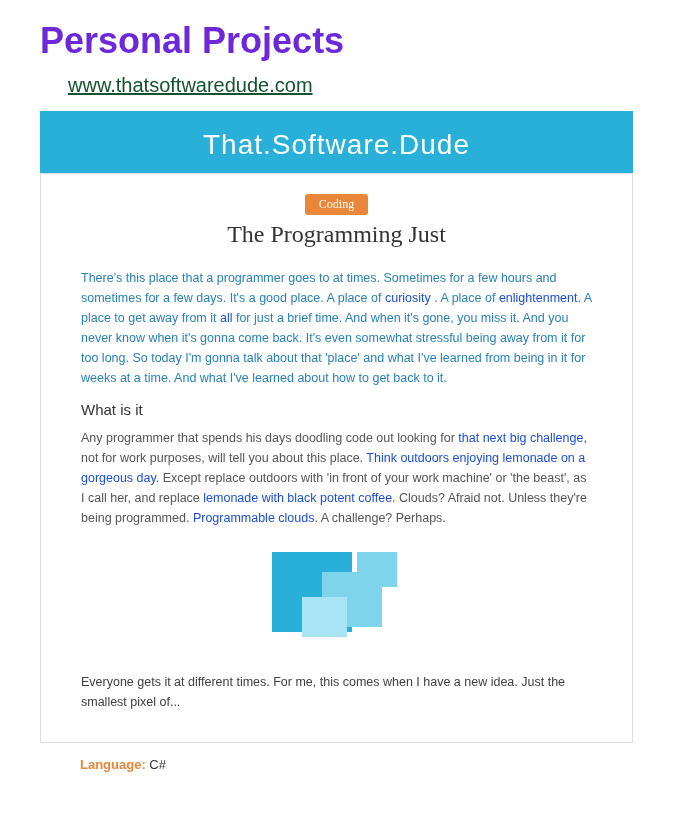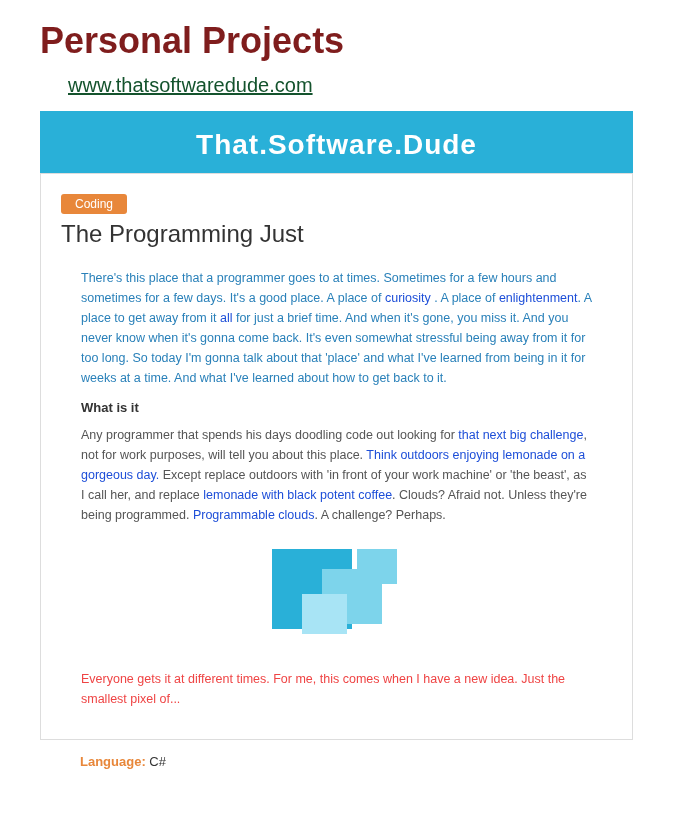--- a/index.html
+++ b/index.html
@@ -7,40 +7,40 @@
       font-family: Arial, sans-serif;
       background: #fff;
       color: #333;
       width: 673px;
       min-height: 817px;
       padding: 20px 40px;
     }
     h1.page-title {
       font-size: 36px;
       font-weight: bold;
-      color: #7f1d1d;
+      color: #6d28d9;
       margin-bottom: 12px;
     }
     a.website-link {
       color: #14532d;
       text-decoration: underline;
       font-size: 20px;
       margin-left: 28px;
     }
     .banner {
       background-color: #29b0d8;
       width: 100%;
       padding: 18px 10px 12px;
       text-align: center;
       margin-top: 14px;
       margin-bottom: 0;
     }
     .banner-title {
       font-size: 28px;
-      font-weight: bold;
+      font-weight: normal;
       color: #fff;
       letter-spacing: 1px;
     }
     .banner-subtitle {
       font-size: 12px;
       color: rgba(255,255,255,0.85);
       margin-top: 4px;
     }
     .coding-badge {
       display: inline-block;
@@ -50,21 +50,23 @@
       padding: 3px 14px;
       border-radius: 3px;
       margin: 10px auto 6px;
     }
     .article-section {
       border: 1px solid #ddd;
       padding: 0 0 10px 0;
       margin-top: 0;
     }
     .article-header {
+      text-align: center;
       padding: 10px 20px 6px;
+      font-family: Liberation Serif, serif;
     }
     .article-title {
       font-size: 24px;
       color: #333;
       font-weight: normal;
       margin-bottom: 4px;
     }
     .article-meta {
       font-size: 11px;
       color: #999;
@@ -78,23 +80,23 @@
     .article-body {
       padding: 10px 40px;
       font-size: 12.5px;
       line-height: 1.6;
       color: #555;
     }
     .article-body p {
       margin-bottom: 10px;
     }
     .article-body h2 {
-      font-size: 13px;
+      font-size: 15px;
       color: #333;
-      font-weight: bold;
+      font-weight: normal;
       margin-bottom: 6px;
       margin-top: 4px;
     }
     .link-text {
       color: #1d4ed8;
     }
     .pixel-image {
       text-align: center;
       margin: 14px 0;
     }
@@ -150,21 +152,21 @@
         <rect x="20" y="10" width="80" height="80" fill="#29b0d8"></rect>
 
         <rect x="70" y="30" width="60" height="55" fill="#7dd4eb"></rect>
 
         <rect x="50" y="55" width="45" height="40" fill="#a8e4f5"></rect>
 
         <rect x="105" y="10" width="40" height="35" fill="#7dd4eb"></rect>
       </svg>
     </div>
 
-    <p style="color:#ef4444">
+    <p style="color:#404040">
       Everyone gets it at different times. For me, this comes when I have a new idea. Just the smallest pixel of...
     </p>
   </div>
 </div>
 
 <div class="meta-section">
   <div>
     <span class="label highlight">Language:</span><span> C#</span>
   </div>
   <div>

